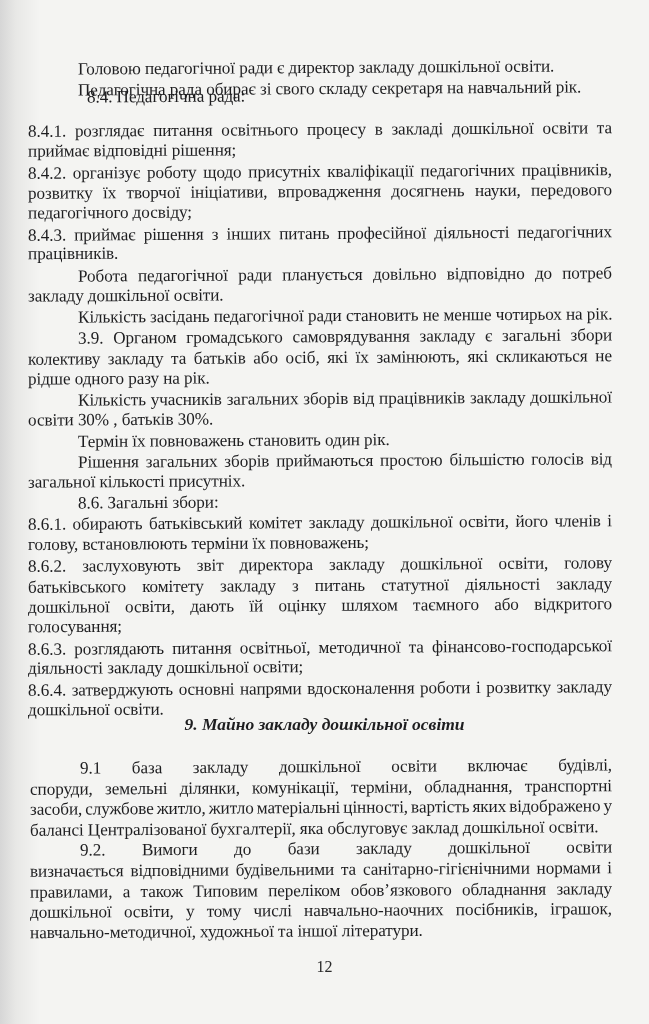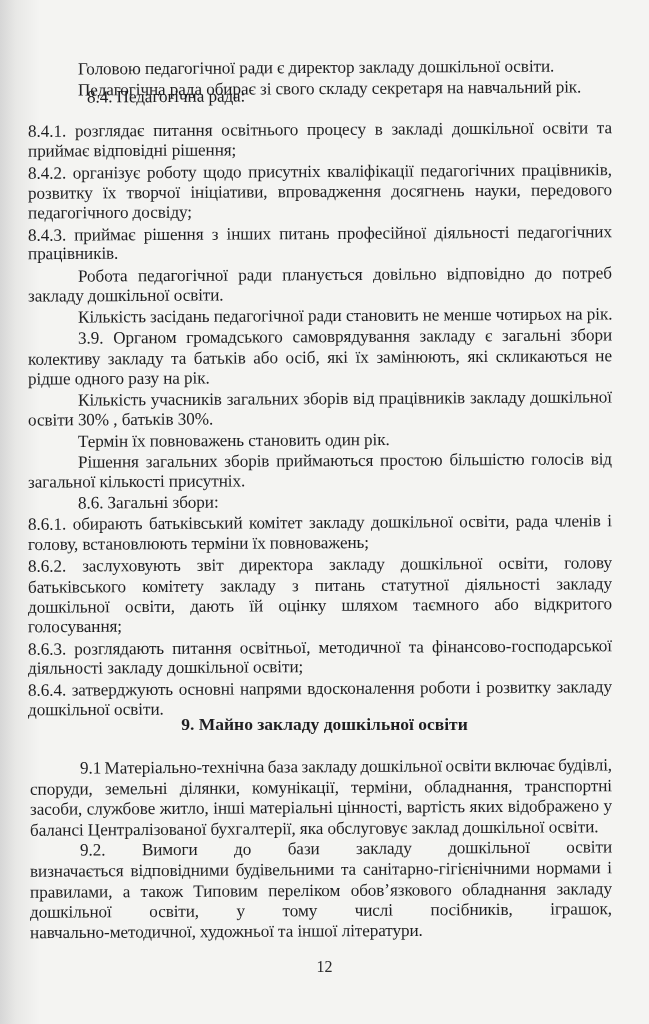--- a/index.html
+++ b/index.html
@@ -17,21 +17,21 @@
   .page { position: absolute; left: 0; top: 0; width: 649px; height: 904px; }
   .ln {
     position: absolute; white-space: nowrap;
     font-size: 17.2px; line-height: 20px;
     letter-spacing: -0.1px;
   }
   .just { display: flex; justify-content: space-between; }
   .just span { display: inline-block; }
   .heading {
     position: absolute; left: 0; width: 649px; text-align: center;
-    font-weight: bold; font-size: 17.5px; top: 714px;
+    font-weight: bold; font-size: 17.5px; top: 714px; font-style: italic;
   }
   .pagenum {
     position: absolute; left: 0; width: 649px; text-align: center;
     font-size: 16px; top: 958px; color: #2a2a2a;
   }
 </style>
 </head>
 <body>
 
 <div class="shade"></div>
@@ -148,21 +148,21 @@
       <div class="ln" style="top: 472px; left: 28px; transform: translateX(0px) rotate(-0.35deg);">загальної кількості присутніх.</div>
       <div class="ln" style="top: 492.7px; left: 78px; transform: translateX(0px) rotate(-0.35deg);">8.6. Загальні збори:</div>
       <div class="ln just" style="top: 513.4px; left: 28px; transform: translateX(0px) rotate(-0.35deg); width: 584px;">
         <span>8.6.1.</span>
         <span>обирають</span>
         <span>батьківський</span>
         <span>комітет</span>
         <span>закладу</span>
         <span>дошкільної</span>
         <span>освіти,</span>
-        <span>рада</span>
+        <span>його</span>
         <span>членів</span>
         <span>і</span>
       </div>
       <div class="ln" style="top: 534.1px; left: 28px; transform: translateX(0px) rotate(-0.35deg);">голову, встановлюють терміни їх повноважень;</div>
       <div class="ln just" style="top: 554.8px; left: 28px; transform: translateX(0px) rotate(-0.35deg); width: 584px;">
         <span>8.6.2.</span>
         <span>заслуховують</span>
         <span>звіт</span>
         <span>директора</span>
         <span>закладу</span>
@@ -212,42 +212,41 @@
         <span>і</span>
         <span>розвитку</span>
         <span>закладу</span>
       </div>
       <div class="ln" style="top: 699.7px; left: 28px; transform: translateX(0px) rotate(-0.35deg);">дошкільної освіти.</div>
     </div>
   <div class="heading">9. Майно закладу дошкільної освіти</div>
   <div id="body-lines-2">
       <div class="ln just" style="top: 757px; left: 80px; transform: translateX(0px) rotate(-0.35deg); width: 532px;">
         <span>9.1</span>
-        <span>Матеріально-технічна</span>
         <span>база</span>
         <span>закладу</span>
         <span>дошкільної</span>
         <span>освіти</span>
         <span>включає</span>
         <span>будівлі,</span>
       </div>
       <div class="ln just" style="top: 777.6px; left: 30px; transform: translateX(0px) rotate(-0.35deg); width: 582px;">
         <span>споруди,</span>
         <span>земельні</span>
         <span>ділянки,</span>
         <span>комунікації,</span>
         <span>терміни,</span>
         <span>обладнання,</span>
         <span>транспортні</span>
       </div>
       <div class="ln just" style="top: 798.2px; left: 30px; transform: translateX(0px) rotate(-0.35deg); width: 582px;">
         <span>засоби,</span>
         <span>службове</span>
         <span>житло,</span>
-        <span>інші</span>
+        <span>житло</span>
         <span>матеріальні</span>
         <span>цінності,</span>
         <span>вартість</span>
         <span>яких</span>
         <span>відображено</span>
         <span>у</span>
       </div>
       <div class="ln" style="top: 818.8px; left: 30px; transform: translateX(0px) rotate(-0.35deg);">балансі Централізованої бухгалтерії, яка обслуговує заклад дошкільної освіти.</div>
       <div class="ln just" style="top: 839.4px; left: 80px; transform: translateX(0px) rotate(-0.35deg); width: 532px;">
         <span>9.2.</span>
@@ -276,19 +275,20 @@
         <span>обов’язкового</span>
         <span>обладнання</span>
         <span>закладу</span>
       </div>
       <div class="ln just" style="top: 901.2px; left: 30px; transform: translateX(0px) rotate(-0.35deg); width: 582px;">
         <span>дошкільної</span>
         <span>освіти,</span>
         <span>у</span>
         <span>тому</span>
         <span>числі</span>
+        <span>навчально-наочних</span>
         <span>посібників,</span>
         <span>іграшок,</span>
       </div>
       <div class="ln" style="top: 921.8px; left: 30px; transform: translateX(0px) rotate(-0.35deg);">навчально-методичної, художньої та іншої літератури.</div>
     </div>
   <div class="pagenum">12</div>
 </div>
 
 </body></html>

